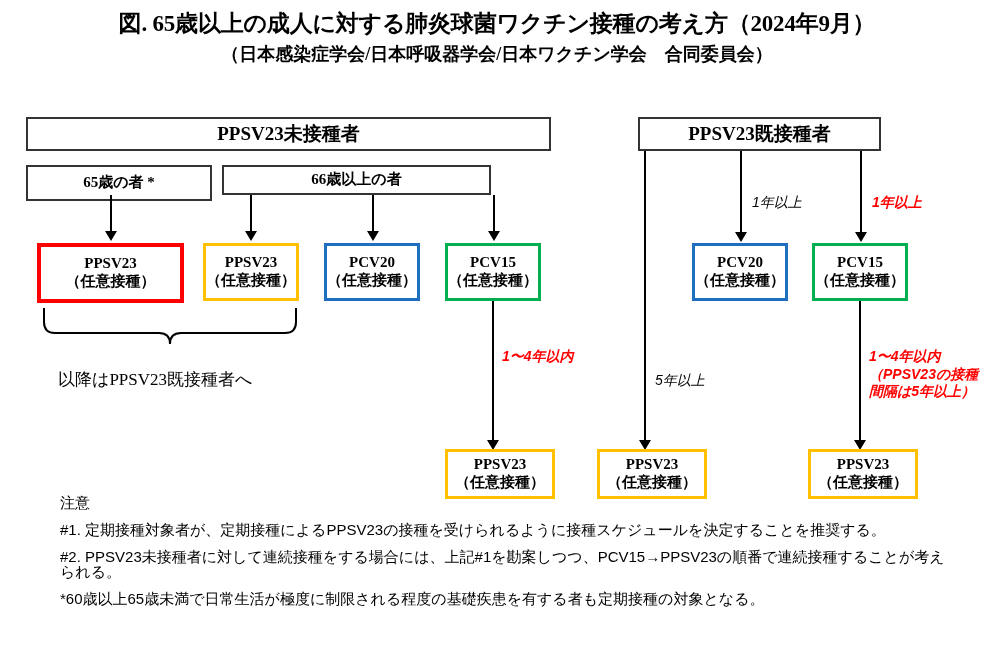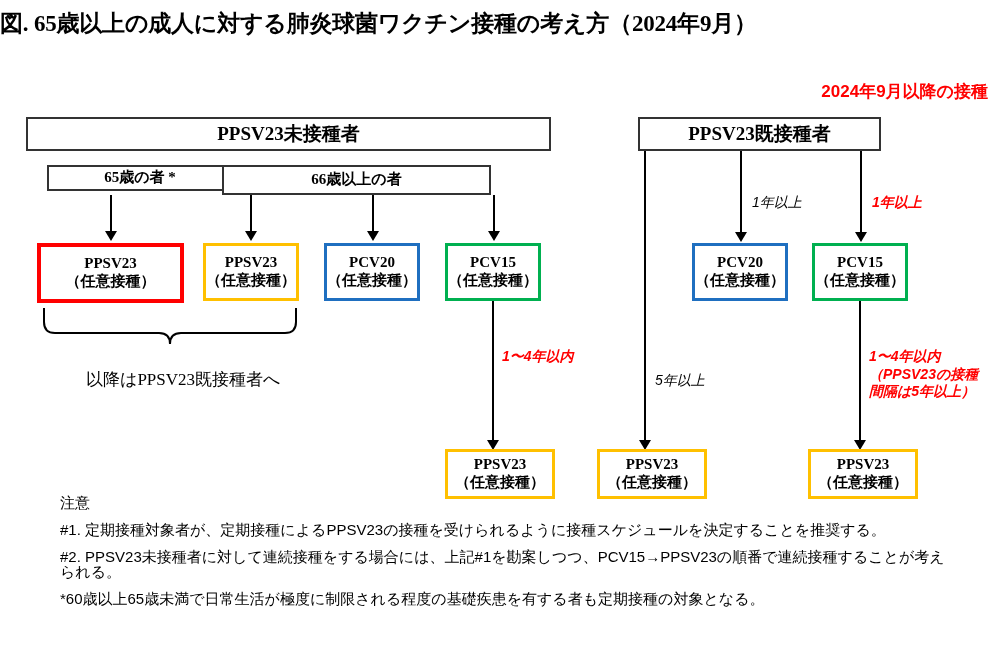--- a/index.html
+++ b/index.html
@@ -16,20 +16,21 @@
     width: 994px;
     height: 654px;
     overflow: hidden;
     background: #ffffff;
   }
   .abs { position: absolute; }
 
   
   .title-main {
     left: 0; top: 8px; width: 994px;
+    text-align: center;
     font-family: "Liberation Serif", "DejaVu Serif", serif;
     font-weight: bold;
     font-size: 23px;
     letter-spacing: -0.2px;
     white-space: nowrap;
   }
   .title-sub {
     left: 0; top: 42px; width: 994px;
     text-align: center;
     font-family: "Liberation Serif", "DejaVu Serif", serif;
@@ -100,45 +101,44 @@
     font-style: italic;
   }
   .lbl.black { color: #000000; }
   .lbl.red   { color: #ff0000; font-weight: bold; }
   .lbl.multiline { white-space: pre-line; }
 
   .brace-label {
     font-family: "Liberation Serif", "DejaVu Serif", serif;
     font-size: 17px;
     white-space: nowrap;
-    margin-left: 28px;
   }
 
   
   .footnotes {
     left: 60px; top: 495px; width: 900px;
     font-size: 15px;
     line-height: 1.0;
   }
   .fn-head { margin-bottom: 12px; }
   .fn-item { margin-bottom: 12px; }
 </style>
 </head>
 <body>
 
 <div id="canvas">
 
   <div class="abs title-main">図. 65歳以上の成人に対する肺炎球菌ワクチン接種の考え方（2024年9月）</div>
-  <div class="abs since-note">2024年9月以降の接種</div>
+  <div class="abs title-sub">（日本感染症学会/日本呼吸器学会/日本ワクチン学会　合同委員会）</div>
 
   <div class="abs box hdr" style="left:26px; top:117px; width:525px; height:34px;">
     <span>PPSV23未接種者</span>
   </div>
 
-  <div class="abs box sub" style="left:26px; top:165px; width:186px; height:26px;margin-left:21px;">
+  <div class="abs box sub" style="left:26px; top:165px; width:186px; height:36px;">
     <span>65歳の者 *</span>
   </div>
   <div class="abs box sub" style="left:222px; top:165px; width:269px; height:30px;">
     <span>66歳以上の者</span>
   </div>
 
   <div class="abs vline" style="left:110px; top:195px; width:2px; height:39px;"></div>
   <div class="abs arrowhead" style="left:105px; top:231px;"></div>
 
   <div class="abs vline" style="left:250px; top:195px; width:2px; height:39px;"></div>

